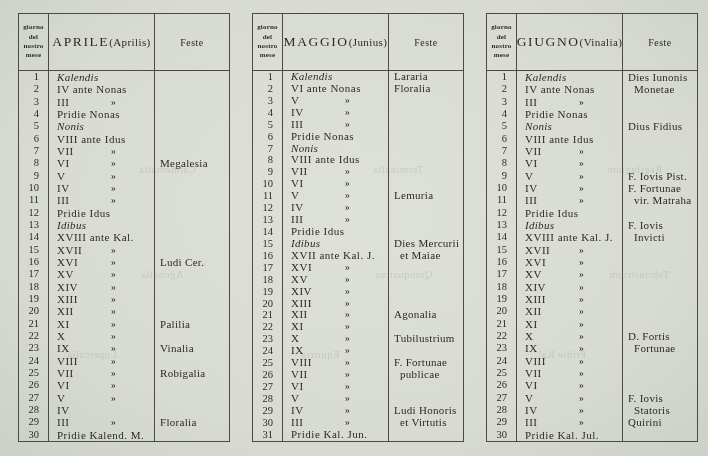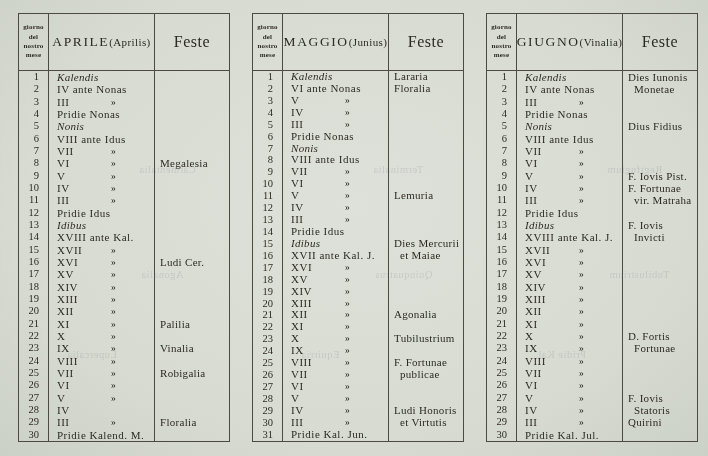--- a/index.html
+++ b/index.html
@@ -20,21 +20,21 @@
   .t31{--rh:11.93px;}
   .hcell{box-sizing:border-box;border-bottom:1px solid #4d4a42;overflow:hidden;}
   .bcol{border-right:1px solid #4d4a42;}
   .h-day{
     display:flex;flex-direction:column;align-items:center;justify-content:center;
     font-size:7px;font-weight:700;line-height:1.35;letter-spacing:0.2px;
   }
   .h-month{display:flex;flex-direction:row;align-items:center;justify-content:center;}
   .mtitle{font-size:13.5px;letter-spacing:1.6px;}
   .msub{font-size:11px;letter-spacing:0.4px;}
-  .h-feste{display:flex;align-items:center;justify-content:center;font-size:16px;letter-spacing:0.5px;}
+  .h-feste{display:flex;align-items:center;justify-content:center;font-size:10px;letter-spacing:0.5px;}
   .trow{display:contents;}
   .cell{
     box-sizing:border-box;font-size:11px;line-height:var(--rh);
     white-space:nowrap;overflow:hidden;
   }
   .c-day{text-align:right;padding-right:9px;font-size:10.5px;border-right:1px solid #4d4a42;}
   .c-name{position:relative;padding-left:8px;letter-spacing:0.5px;border-right:1px solid #4d4a42;}
   .c-name .italic{font-style:italic;letter-spacing:0.3px;}
   .ditto{position:absolute;left:62px;top:0;font-size:9.5px;letter-spacing:0;}
   .c-feste{padding-left:5px;letter-spacing:0.3px;}

